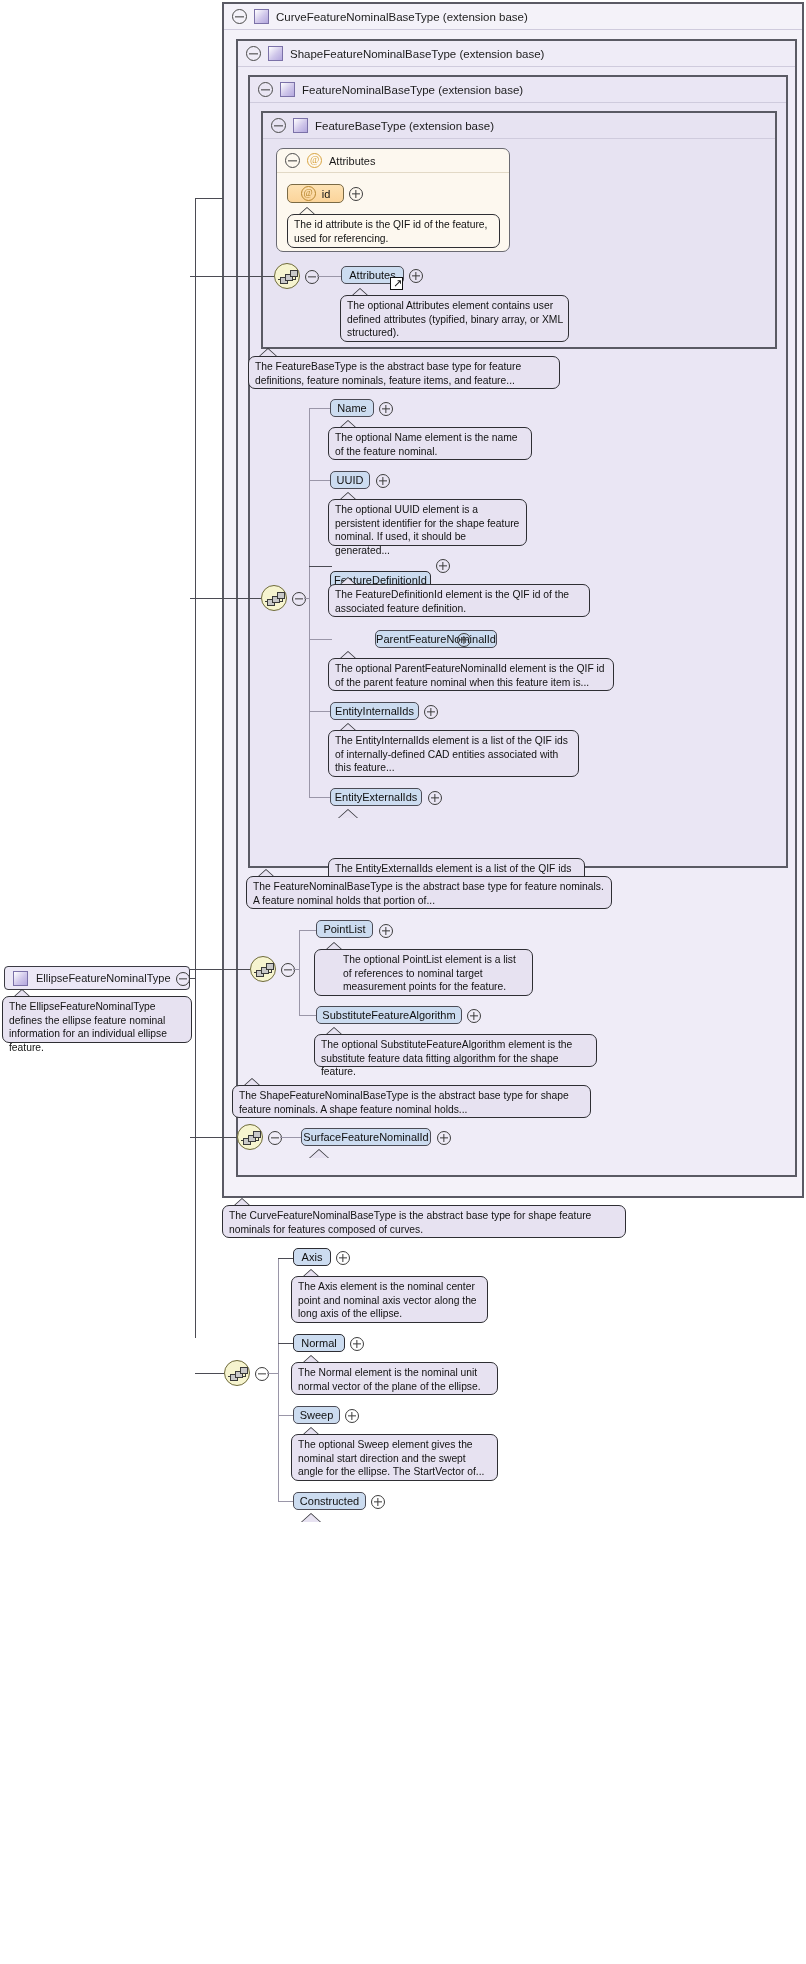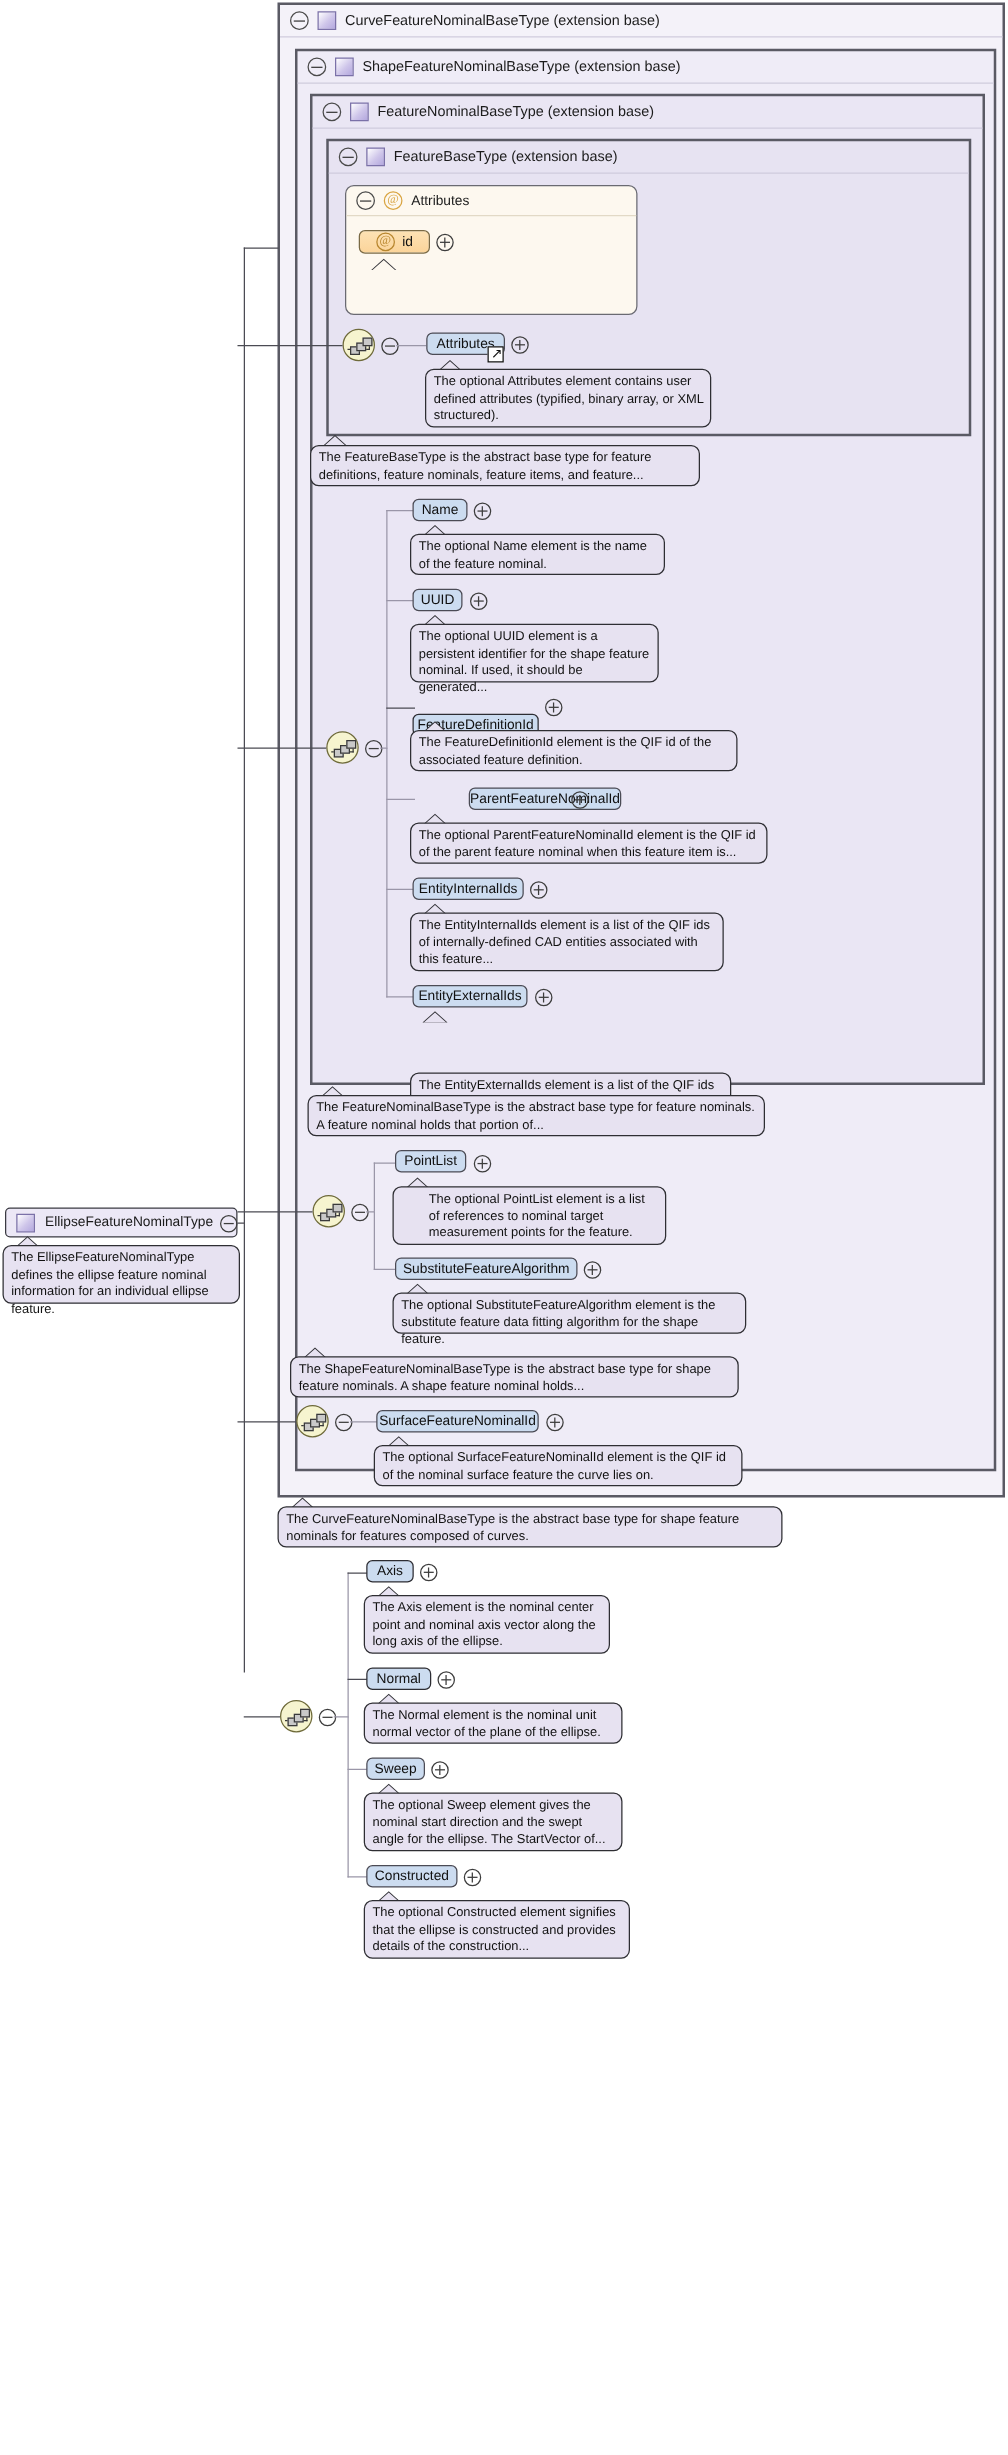--- a/index.html
+++ b/index.html
@@ -187,20 +187,23 @@
   </div>
 
   <div class="pill attr" style="left:287px;top:184px;width:57px;height:19px;">
     <span class="at-glyph" style="border-color:#b8862e;color:#b8862e;">@</span>
     <span>id</span>
   </div>
   <div class="pluscircle" style="left:349px;top:187px;"></div>
 
   <div class="tril" style="left:297px;top:207px;"></div>
   <div class="tri cream" style="left:298px;top:208px;"></div>
+  <div class="doc cream" style="left:287px;top:214px;width:213px;height:34px;">
+    <span>The id attribute is the QIF id of the feature, used for referencing.</span>
+  </div>
 
   <div class="seqnode" style="left:274px;top:263px;">
     <span class="bar"></span>
       <span class="bar2"></span>
     <span class="g1"></span>
       <span class="g2"></span>
       <span class="g3"></span>
   </div>
   <div class="minuscircle" style="left:305px;top:270px;"></div>
   <div class="ln lnh thin" style="left:317px;top:276px;width:24px;"></div>
@@ -360,23 +363,20 @@
   <div class="minuscircle" style="left:268px;top:1131px;"></div>
   <div class="ln lnh dark" style="left:190px;top:1137px;width:47px;"></div>
   <div class="ln lnh thin" style="left:280px;top:1137px;width:22px;"></div>
 
   <div class="pill" style="left:301px;top:1128px;width:130px;">
     <span>SurfaceFeatureNominalId</span>
   </div>
   <div class="pluscircle" style="left:437px;top:1131px;"></div>
   <div class="tril" style="left:309px;top:1149px;"></div>
   <div class="tri" style="left:310px;top:1150px;"></div>
-  <div class="doc" style="left:299px;top:1156px;width:295px;height:33px;">
-    <span>The optional SurfaceFeatureNominalId element is the QIF id of the nominal surface feature the curve lies on.</span>
-  </div>
 
   <div class="tril" style="left:232px;top:1198px;"></div>
   <div class="tri" style="left:233px;top:1199px;"></div>
   <div class="doc" style="left:222px;top:1205px;width:404px;height:33px;">
     <span>The CurveFeatureNominalBaseType is the abstract base type for shape feature nominals for features composed of curves.</span>
   </div>
 
   <div class="rootbox" style="left:4px;top:966px;width:186px;">
     <span class="swatch"></span>
     <span>EllipseFeatureNominalType</span>
@@ -438,17 +438,14 @@
     <span>The optional Sweep element gives the nominal start direction and the swept angle for the ellipse. The StartVector of...</span>
   </div>
 
   <div class="ln lnh thin" style="left:278px;top:1501px;width:17px;"></div>
   <div class="pill" style="left:293px;top:1492px;width:73px;">
     <span>Constructed</span>
   </div>
   <div class="pluscircle" style="left:371px;top:1495px;"></div>
   <div class="tril" style="left:301px;top:1513px;"></div>
   <div class="tri" style="left:302px;top:1514px;"></div>
-  <div class="doc" style="left:291px;top:1520px;width:213px;height:47px;">
-    <span>The optional Constructed element signifies that the ellipse is constructed and provides details of the construction...</span>
-  </div>
 
 </div>
 
 </body></html>

